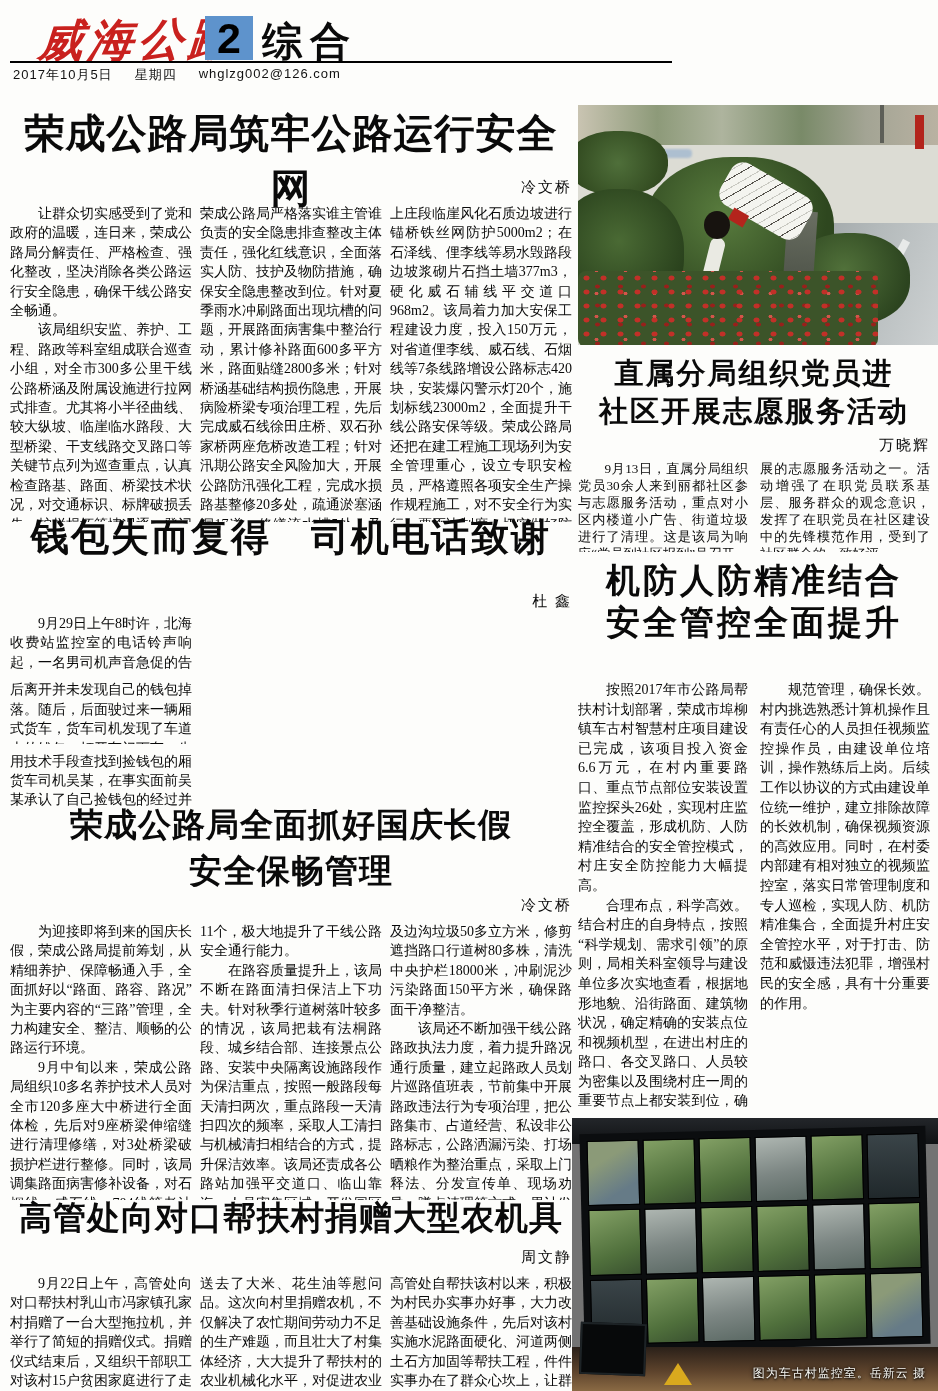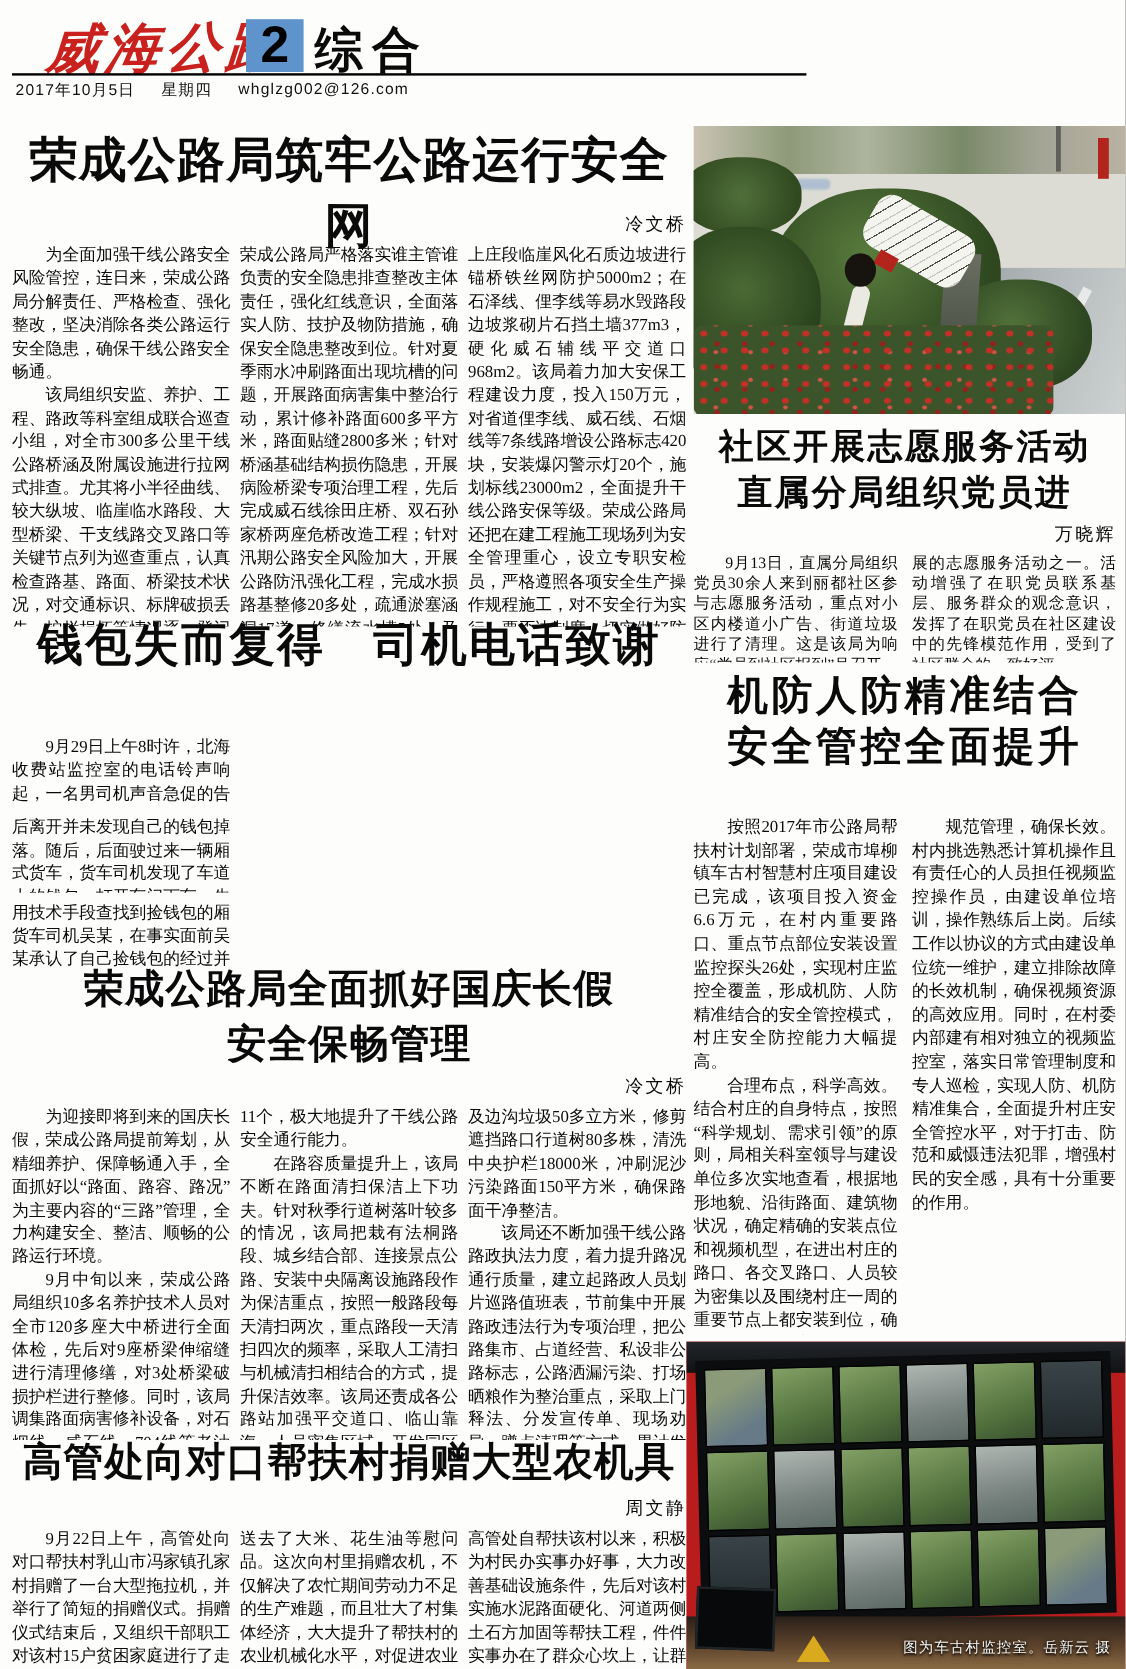--- a/index.html
+++ b/index.html
@@ -51,21 +51,21 @@
       background:repeating-linear-gradient(120deg,#f4f4ef 0 7px,#c9c9c2 7px 8px,#f4f4ef 8px 14px,#55524c 14px 15px);}
   .man-head{position:absolute;left:8px;top:64px;width:26px;height:28px;border-radius:50%;background:#17130f;}
   .man-arm{position:absolute;left:10px;top:90px;width:15px;height:48px;border-radius:8px;background:#eaeae3;transform:rotate(14deg);}
   .man-glove{position:absolute;left:8px;top:134px;width:14px;height:12px;border-radius:50%;background:#e3e7e1;}
   .man-band{position:absolute;left:34px;top:64px;width:17px;height:13px;background:#b3241c;transform:rotate(30deg);}
   .man-legs{position:absolute;left:88px;top:64px;width:30px;height:112px;transform:rotate(4deg);
       background:linear-gradient(180deg,#6a6f62,#4c5147 70%,#43473d);}
   .man-shoe1{position:absolute;left:78px;top:172px;width:25px;height:10px;border-radius:4px;background:#121212;}
   .man-shoe2{position:absolute;left:100px;top:176px;width:25px;height:10px;border-radius:4px;background:#121212;}
   
-  .photo2{left:572px;top:1118px;width:366px;height:273px;overflow:hidden;background:#b91c1c;}
+  .photo2{left:572px;top:1118px;width:366px;height:273px;overflow:hidden;background:#737373;}
   .p2-ceiling{position:absolute;left:0;top:0;width:100%;height:26px;background:linear-gradient(180deg,#23262a,#101214);}
   .p2-wall{position:absolute;left:10px;top:12px;width:346px;height:218px;background:#0b0d0f;
            transform:rotate(-1.4deg);padding:7px;box-sizing:border-box;
            display:grid;grid-template-columns:repeat(6,1fr);grid-template-rows:repeat(3,1fr);gap:4px;}
   .scr{border:1px solid #000;}
   .g{background:linear-gradient(160deg,#83a065 0%,#50703c 65%,#3a5230 100%);}
   .r{background:linear-gradient(170deg,#aeb6b1 0%,#7c8683 55%,#5c6a65 100%);}
   .d{background:linear-gradient(180deg,#3a4448,#20282b);}
   .m{background:linear-gradient(150deg,#8b9a78 30%,#667b87 75%);}
   .p2-desk{position:absolute;left:0;bottom:0;width:100%;height:44px;
@@ -91,33 +91,34 @@
   <div class="s dateline sans" style="left:13px;top:66px;">
     <span>2017年10月5日</span>
     <span>星期四</span>
     <span>whglzg002@126.com</span>
   </div>
 
   <div class="s headline" style="left:10px;top:106px;width:562px;font-size:40px;letter-spacing:1px;">荣成公路局筑牢公路运行安全网</div>
   <div class="s byline" style="left:10px;top:178px;width:562px;">冷文桥</div>
   <div class="s cols" style="left:10px;top:204px;width:562px;height:318px;">
     <div class="col">
-      <p class="ind">为全面加强干线公路安全风险管控，连日来，荣成公路局分解责任、严格检查、强化整改，坚决消除各类公路运行安全隐患，确保干线公路安全畅通。</p>
+      <p class="ind">让群众切实感受到了党和政府的温暖，连日来，荣成公路局分解责任、严格检查、强化整改，坚决消除各类公路运行安全隐患，确保干线公路安全畅通。</p>
       <p class="ind">该局组织安监、养护、工程、路政等科室组成联合巡查小组，对全市300多公里干线公路桥涵及附属设施进行拉网式排查。尤其将小半径曲线、较大纵坡、临崖临水路段、大型桥梁、干支线路交叉路口等关键节点列为巡查重点，认真检查路基、路面、桥梁技术状况，对交通标识、标牌破损丢失、护栏损坏等情况逐一登记造册，建立整改台帐，明确整改时限、责任人和完善措施，并建立隐患排查整治回头看工作机制，确保各类隐患及时发现、按时整改。</p>
     </div>
     <div class="col">
       <p>荣成公路局严格落实谁主管谁负责的安全隐患排查整改主体责任，强化红线意识，全面落实人防、技护及物防措施，确保安全隐患整改到位。针对夏季雨水冲刷路面出现坑槽的问题，开展路面病害集中整治行动，累计修补路面600多平方米，路面贴缝2800多米；针对桥涵基础结构损伤隐患，开展病险桥梁专项治理工程，先后完成威石线徐田庄桥、双石孙家桥两座危桥改造工程；针对汛期公路安全风险加大，开展公路防汛强化工程，完成水损路基整修20多处，疏通淤塞涵洞17道，修缮流水槽5处，及时消除安全隐患。</p>
 
     </div>
     <div class="col">
       <p>上庄段临崖风化石质边坡进行锚桥铁丝网防护5000m2；在石泽线、俚李线等易水毁路段边坡浆砌片石挡土墙377m3，硬化威石辅线平交道口968m2。该局着力加大安保工程建设力度，投入150万元，对省道俚李线、威石线、石烟线等7条线路增设公路标志420块，安装爆闪警示灯20个，施划标线23000m2，全面提升干线公路安保等级。荣成公路局还把在建工程施工现场列为安全管理重心，设立专职安检员，严格遵照各项安全生产操作规程施工，对不安全行为实行一票否决制度，切实做好防坍塌、防坠落、防雷击及防机械伤害管控，保证了各施工点安全生产无事故。</p>
     </div>
   </div>
 
   <div class="s headline" style="left:10px;top:512px;width:562px;font-size:38px;letter-spacing:2px;">钱包失而复得　司机电话致谢</div>
+  <div class="s byline" style="left:10px;top:592px;width:562px;">杜 鑫</div>
   <div class="s cols" style="left:10px;top:614px;width:562px;height:196px;flex-direction:column;">
     <div class="col">
       <p class="ind">9月29日上午8时许，北海收费站监控室的电话铃声响起，一名男司机声音急促的告诉值班员，他在半个小时前经过北海收费站烟台方向入口开车门自助取卡时不慎将钱包掉落在车道上，请求帮助。</p>
       <p class="ind">值班员通过车道录像回放进行查看发现了该轿车，同时发现司机在打开车门伸手取卡的瞬间，有一个黑色钱包状物体从车门底部掉落，司机取卡</p>
     </div>
     <div class="col">
       <p>后离开并未发现自己的钱包掉落。随后，后面驶过来一辆厢式货车，货车司机发现了车道上的钱包，打开车门下车，先是自助取卡紧接着弯腰捡起车道上的钱包上车离开。了解到这一情况后，值班员马上致电110请求民警协助帮助轿车司机追回钱包，并告知失主已经发现钱包线索正全力帮助追回。民警在接到值班员的电话后，通过值班员提供的信息第一时间利</p>
     </div>
     <div class="col">
       <p>用技术手段查找到捡钱包的厢货车司机吴某，在事实面前吴某承认了自己捡钱包的经过并后悔不已，声称自己当时就该上交到收费站以便查找失主，不应据为己有。一个小时后，失主打来致谢电话，告诉值班员钱包已经失而复得，里面出差用的五千元现金和银行卡身份证等物品俱在，并对值班员的乐于助人精神和高速办事效率加以赞扬。</p>
@@ -178,22 +179,22 @@
       <div class="man-arm"></div>
       <div class="man-glove"></div>
       <div class="man-head"></div>
       <div class="man-shoe1"></div>
       <div class="man-shoe2"></div>
     </div>
     <div class="p1-flowers"></div>
   </div>
 
   <div class="s headline" style="left:578px;top:354px;width:352px;font-size:29px;line-height:38px;letter-spacing:2px;">
+    <div>直属分局组织党员进</div>
     <div>社区开展志愿服务活动</div>
-    <div>直属分局组织党员进</div>
   </div>
   <div class="s byline" style="left:578px;top:436px;width:352px;">万晓辉</div>
   <div class="s cols" style="left:578px;top:460px;width:352px;height:92px;gap:12px;">
     <div class="racol">
       <p class="ind">9月13日，直属分局组织党员30余人来到丽都社区参与志愿服务活动，重点对小区内楼道小广告、街道垃圾进行了清理。这是该局为响应“党员到社区报到”号召开</p>
     </div>
     <div class="racol">
       <p>展的志愿服务活动之一。活动增强了在职党员联系基层、服务群众的观念意识，发挥了在职党员在社区建设中的先锋模范作用，受到了社区群众的一致好评。</p>
     </div>
   </div>

